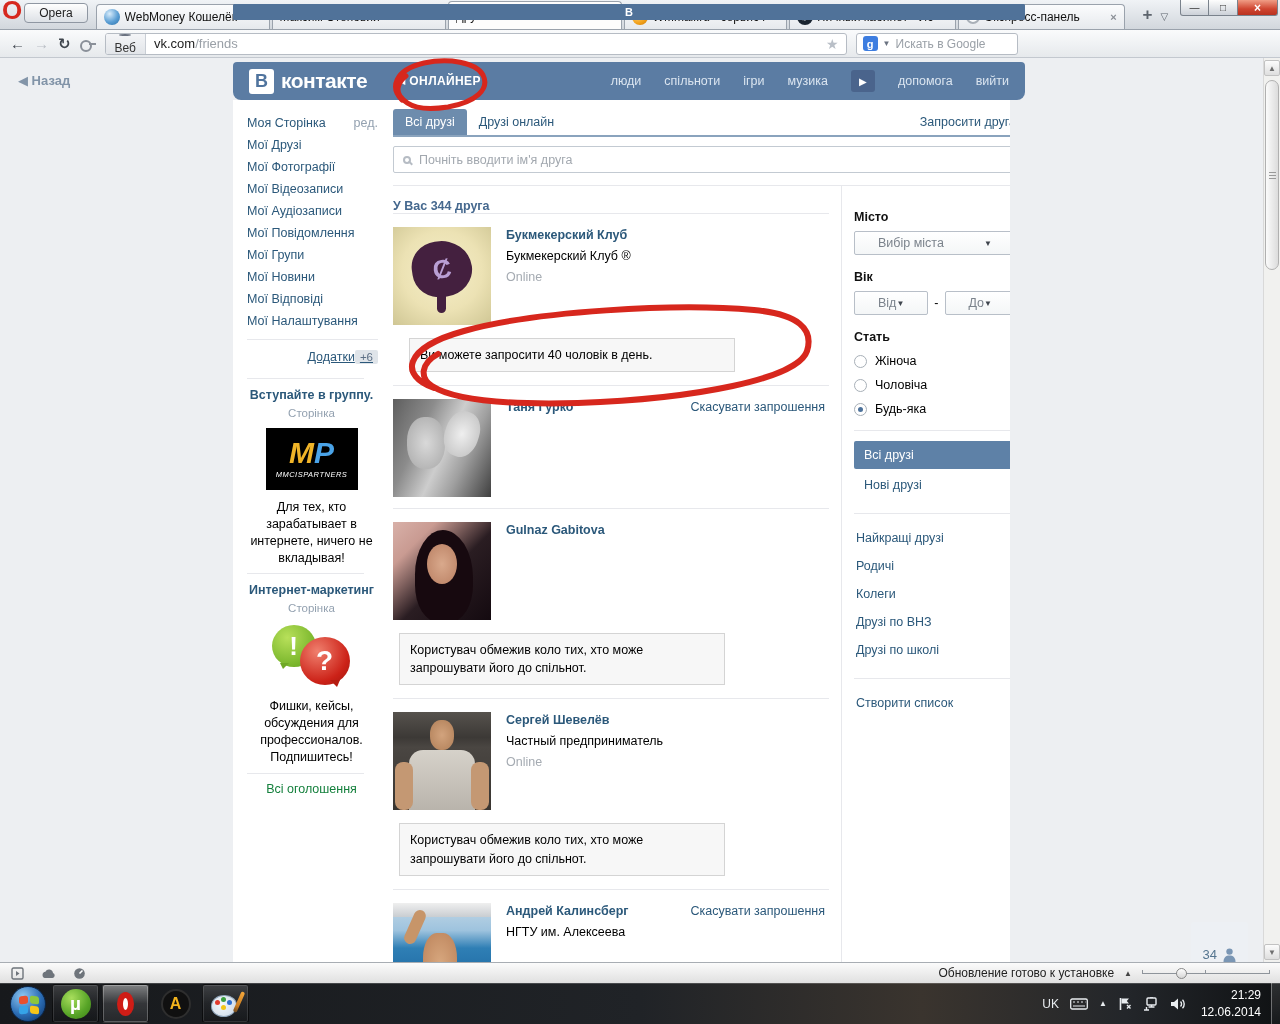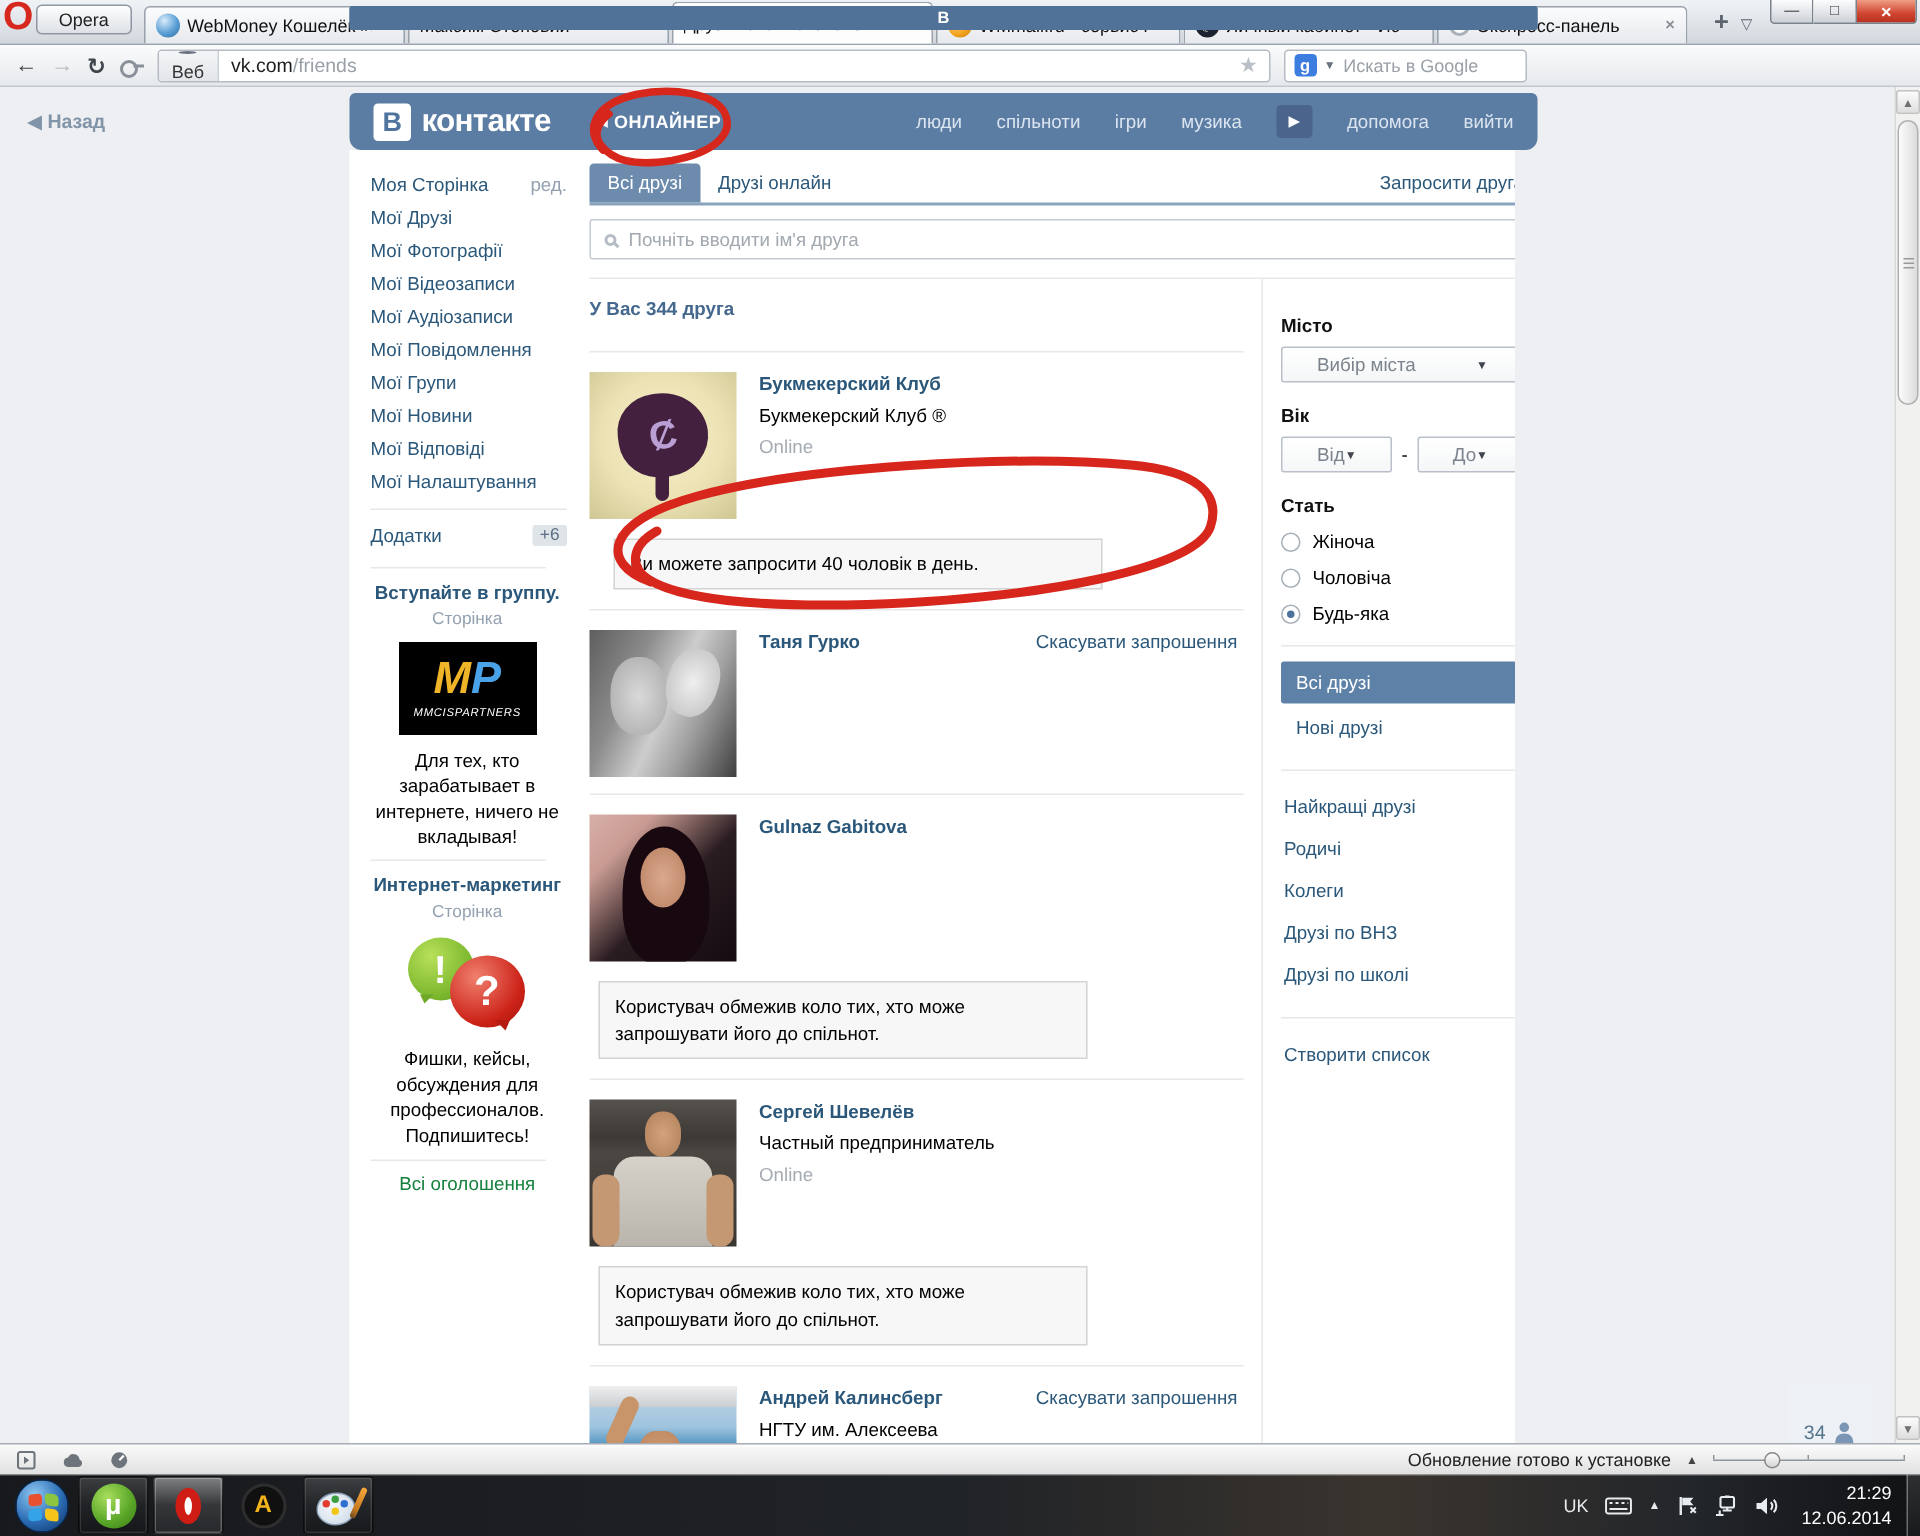--- a/index.html
+++ b/index.html
@@ -61,21 +61,21 @@
   .partner { margin-left:32px; font-size:12px; font-weight:bold; letter-spacing:.4px; color:#fff; }
   .vk-nav { margin-left:auto; display:flex; align-items:center; gap:23px; font-size:12.5px; font-weight:normal; color:#dbe5f0; }
   .playbtn { width:24px; height:22px; background:#4a648c; border-radius:3px; display:flex; align-items:center; justify-content:center; color:#fff; font-size:10px; }
   .vk-body { display:flex; background:#fff; width:777px; height:862px; overflow:hidden; }
 
   
   .menu { width:157px; flex:none; padding:12px 0 0 14px; }
   .menu-item { display:flex; justify-content:space-between; align-items:center; padding:4px 12px 4px 0; color:var(--c-link,#2b587a); }
   .menu-extra { color:#93a1b0; }
   .m-div { border-top:1px solid #e7e8ec; margin:7px 12px 7px 0; }
-  .apps-row { display:flex; justify-content:space-between; align-items:center; padding:3px 12px 3px 0; color:var(--c-link,#2b587a); }
+  .apps-row { display:flex; justify-content:flex-end; align-items:center; padding:3px 12px 3px 0; color:var(--c-link,#2b587a);text-decoration:underline; }
   .apps-badge { background:#dfe4e9; color:#5c6f85; border-radius:2px; padding:1px 5px; font-size:11.5px; }
   .ads { padding:4px 14px 0 0; }
   .ad-title { color:var(--c-link,#2b587a); font-weight:bold; text-align:center; margin-top:8px; line-height:1.35; }
   .ad-type { color:#93a1b0; text-align:center; font-size:11.5px; margin:3px 0 9px; }
   .ad-text { text-align:center; margin-top:9px; line-height:1.35; }
   .mp-img { width:92px; height:62px; background:#000; margin:0 auto; display:flex; flex-direction:column; align-items:center; justify-content:center; }
   .mp-row { display:flex; align-items:flex-start; line-height:1; }
   .mp-m { color:#f0b428; font-weight:bold; font-style:italic; font-size:30px; }
   .mp-p { color:#4aa3e8; font-weight:bold; font-style:italic; font-size:30px; }
   .mp-cap { color:#fff; font-size:7.5px; font-style:italic; letter-spacing:.5px; margin-top:2px; }
@@ -92,21 +92,21 @@
   .ctabs { display:flex; align-items:flex-end; margin-top:9px; border-bottom:2px solid #8aa3bd; }
   .ctab { padding:6px 12px; border-radius:3px 3px 0 0; color:var(--c-link,#2b587a); font-weight:normal; }
   .ctab.active { background:var(--c-tab,#6d8cad); color:#fff; }
   .invite { margin-left:auto; color:var(--c-link,#2b587a); padding-bottom:6px; }
   .search-row { padding:9px 0 12px; border-bottom:1px solid #e7e8ec; }
   .vk-search { height:27px; border:1px solid #c3cad2; border-radius:2px; background:#fff; display:flex; align-items:center; gap:8px; padding:0 9px; color:#a2a8af; }
   .mag { width:8px; height:8px; border:2px solid #b6bcc4; border-radius:50%; position:relative; flex:none; }
   .mag::after { content:''; position:absolute; width:5px; height:2px; background:#b6bcc4; transform:rotate(45deg); right:-4px; bottom:-2px; }
   .cols { display:flex; flex:1; min-height:0; }
   .flist { width:448px; flex:none; padding-right:12px; }
-  .count-h { padding:13px 0 21px; font-weight:bold; color:#45688e; border-bottom:1px solid #e7e8ec; }
+  .count-h { padding:13px 0 0; font-weight:bold; color:#45688e; border-bottom:1px solid #e7e8ec; }
   .fsec { border-bottom:1px solid #e7e8ec; padding:13px 0 11px; }
   .fsec:last-child { border-bottom:none; }
   .frow { display:flex; position:relative; }
   .avatar { width:98px; height:98px; flex:none; position:relative; overflow:hidden; }
   .finfo { margin-left:15px; padding-top:1px; }
   .fname { color:var(--c-link,#2b587a); font-weight:bold; }
   .fsub { margin-top:7px; color:#000; }
   .fonline { margin-top:7px; color:#a5abb2; }
   .faction { position:absolute; right:4px; top:1px; color:var(--c-link,#2b587a); }
   .note { margin:13px 0 2px 6px; width:326px; background:#f7f7f7; border:1px solid #d4d4d4; padding:7px 10px; line-height:1.45; color:#000; }

